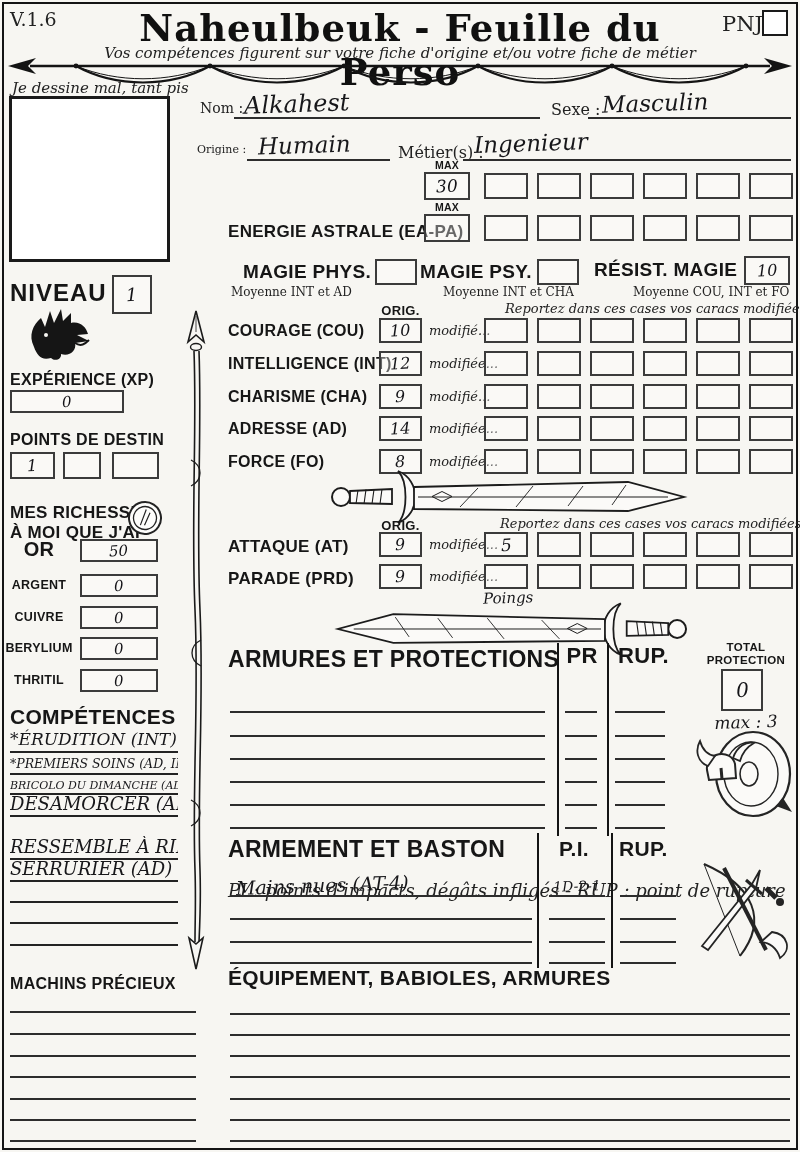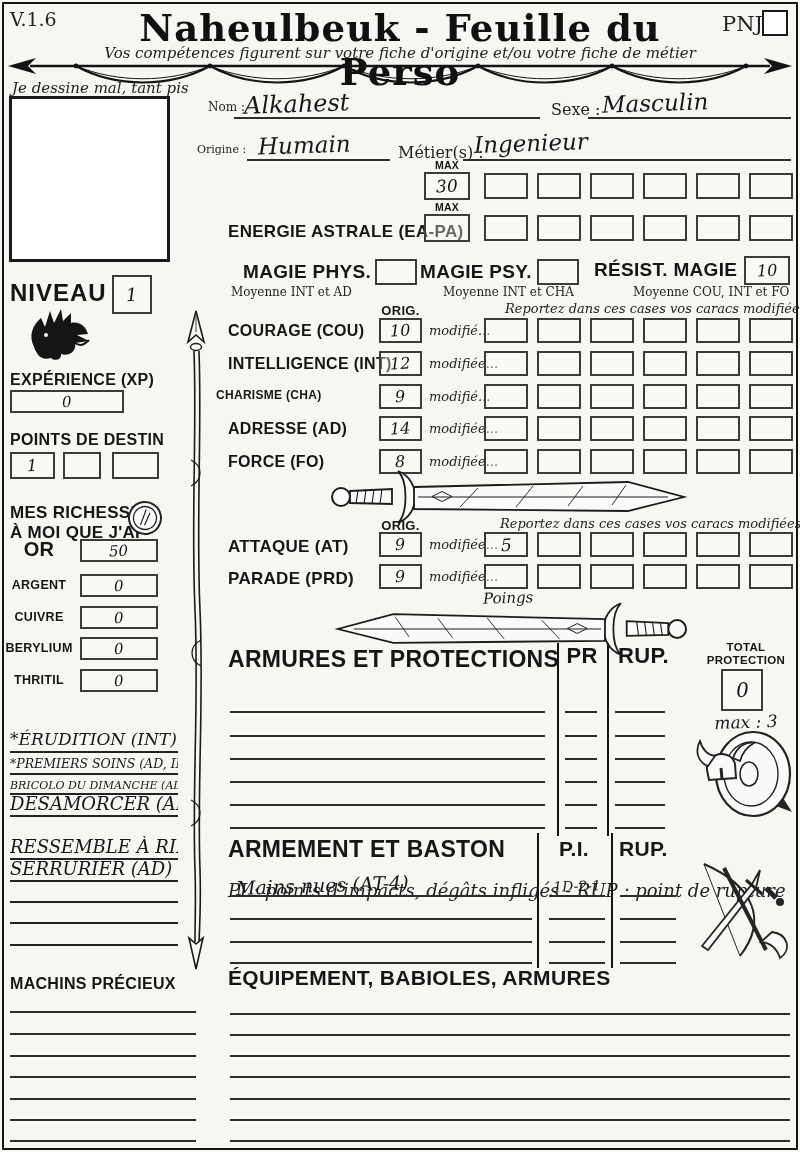--- a/index.html
+++ b/index.html
@@ -134,20 +134,21 @@
   </div>
   <span class="bl" style="left:2px;top:641px;width:74px;text-align:center;font-size:12.5px">BERYLIUM</span>
   <div class="bx" style="left:80px;top:637px;width:78px;height:23px">
     <span class="v" style="font-size:15px">0</span>
   </div>
   <span class="bl" style="left:2px;top:673px;width:74px;text-align:center;font-size:12.5px">THRITIL</span>
   <div class="bx" style="left:80px;top:669px;width:78px;height:23px">
     <span class="v" style="font-size:15px">0</span>
   </div>
 
+  <span class="bl" style="left:10px;top:705px;font-size:21px">COMPÉTENCES</span>
   <div class="skill" style="top:729px;height:24px;font-size:17px"><span>*ÉRUDITION (INT)</span></div>
   <div class="skill" style="top:756px;height:19px;font-size:12.5px"><span>*PREMIERS SOINS (AD, INT)</span></div>
   <div class="skill" style="top:779px;height:16px;font-size:11px"><span>BRICOLO DU DIMANCHE (AD)</span></div>
   <div class="skill" style="top:793px;height:24px;font-size:18px"><span>DÉSAMORCER (AD)</span></div>
   <div class="skill" style="top:836px;height:24px;font-size:18px"><span>RESSEMBLE À RIEN</span></div>
   <div class="skill" style="top:858px;height:24px;font-size:18px"><span>SERRURIER (AD)</span></div>
   <div class="skill" style="top:883px;height:20px"></div>
   <div class="skill" style="top:904px;height:20px"></div>
   <div class="skill" style="top:926px;height:20px"></div>
 
@@ -163,21 +164,21 @@
   <svg class="abs" style="left:183px;top:310px" width="26" height="660" viewBox="0 0 26 660">
     <path d="M13,1 L21,32 L13,25 L5,32 Z" fill="#f7f6f3" stroke="#1a1a1a" stroke-width="1.6"></path>
     <path d="M13,6 L13,22" stroke="#1a1a1a" stroke-width="0.8"></path>
     <ellipse cx="13" cy="37" rx="5.5" ry="3.5" fill="#f7f6f3" stroke="#1a1a1a" stroke-width="1.4"></ellipse>
     <path d="M11,41 C14,120 8,210 12,300 C16,390 9,480 12,560 C13,590 12,610 12,632" fill="none" stroke="#1a1a1a" stroke-width="1.6"></path>
     <path d="M16,41 C19,120 13,210 17,300 C21,390 14,480 17,560 C18,590 17,610 16,632" fill="none" stroke="#1a1a1a" stroke-width="1.6"></path>
     <path d="M8,150 C20,156 20,170 8,176 M18,330 C6,336 6,350 18,356 M8,490 C20,496 20,510 8,516" fill="none" stroke="#1a1a1a" stroke-width="1.3"></path>
     <path d="M13,659 L20,628 L13,634 L6,628 Z" fill="#f7f6f3" stroke="#1a1a1a" stroke-width="1.6"></path>
   </svg>
 
-  <span class="sf" style="left:208px;top:100px;font-size:12px">Nom :</span>
+  <span class="sf" style="left:200px;top:100px;font-size:14px">Nom :</span>
   <div class="ln" style="left:234px;top:92px;width:306px;height:27px"></div>
   <span class="hd" style="left:244px;top:90px;font-size:24px">Alkahest</span>
   <span class="sf" style="left:551px;top:100px;font-size:16px">Sexe :</span>
   <div class="ln" style="left:588px;top:92px;width:203px;height:27px"></div>
   <span class="hd" style="left:602px;top:90px;font-size:23px">Masculin</span>
 
   <span class="sf" style="left:197px;top:143px;font-size:11px">Origine :</span>
   <div class="ln" style="left:247px;top:134px;width:143px;height:27px"></div>
   <span class="hd" style="left:258px;top:132px;font-size:23px">Humain</span>
   <span class="sf" style="left:398px;top:143px;font-size:16px">Métier(s) :</span>
@@ -253,21 +254,21 @@
   <span class="sf it" style="left:429px;top:356px;font-size:13px">modifiée...</span>
   <div class="mrow" style="left:484px;top:351px">
     <div class="mb"></div>
       <div class="mb"></div>
       <div class="mb"></div>
       <div class="mb"></div>
       <div class="mb"></div>
       <div class="mb"></div>
   </div>
 
-  <span class="bl" style="left:216px;top:388px;font-size:12px">CHARISME (CHA)</span>
+  <span class="bl" style="left:228px;top:388px;font-size:16px">CHARISME (CHA)</span>
   <div class="bx" style="left:379px;top:384px;width:43px;height:25px">
     <span class="v" style="font-size:16px">9</span>
   </div>
   <span class="sf it" style="left:429px;top:389px;font-size:13px">modifié...</span>
   <div class="mrow" style="left:484px;top:384px">
     <div class="mb"></div>
       <div class="mb"></div>
       <div class="mb"></div>
       <div class="mb"></div>
       <div class="mb"></div>

